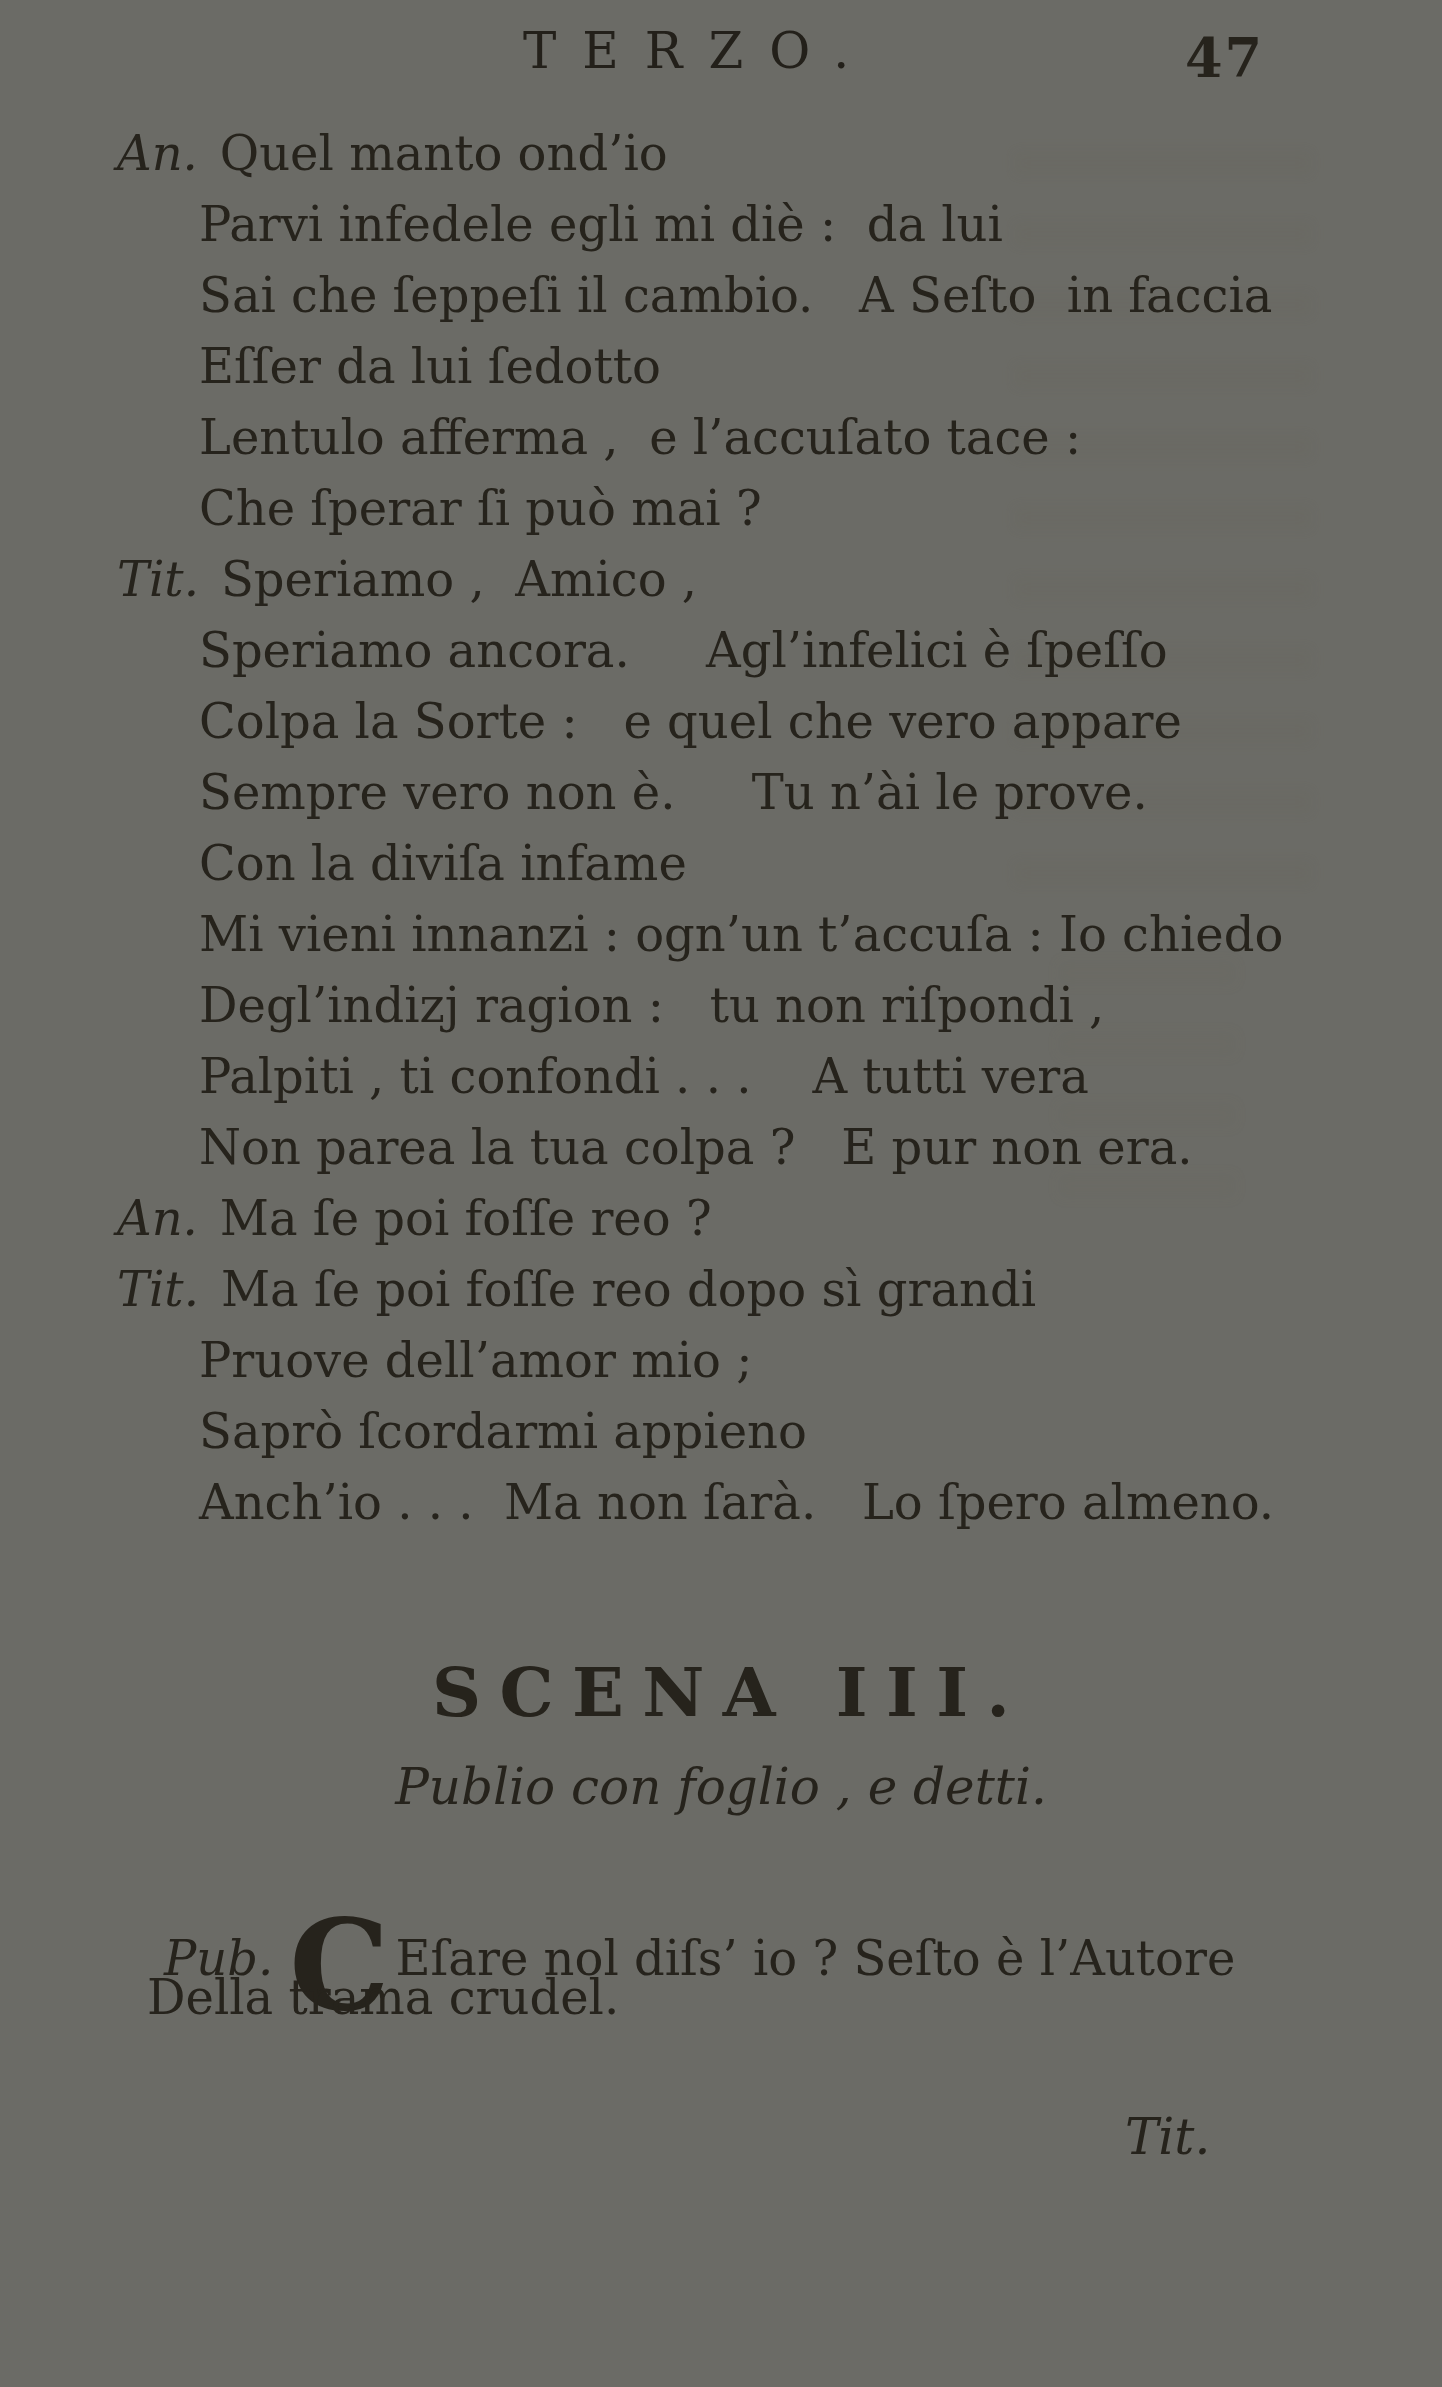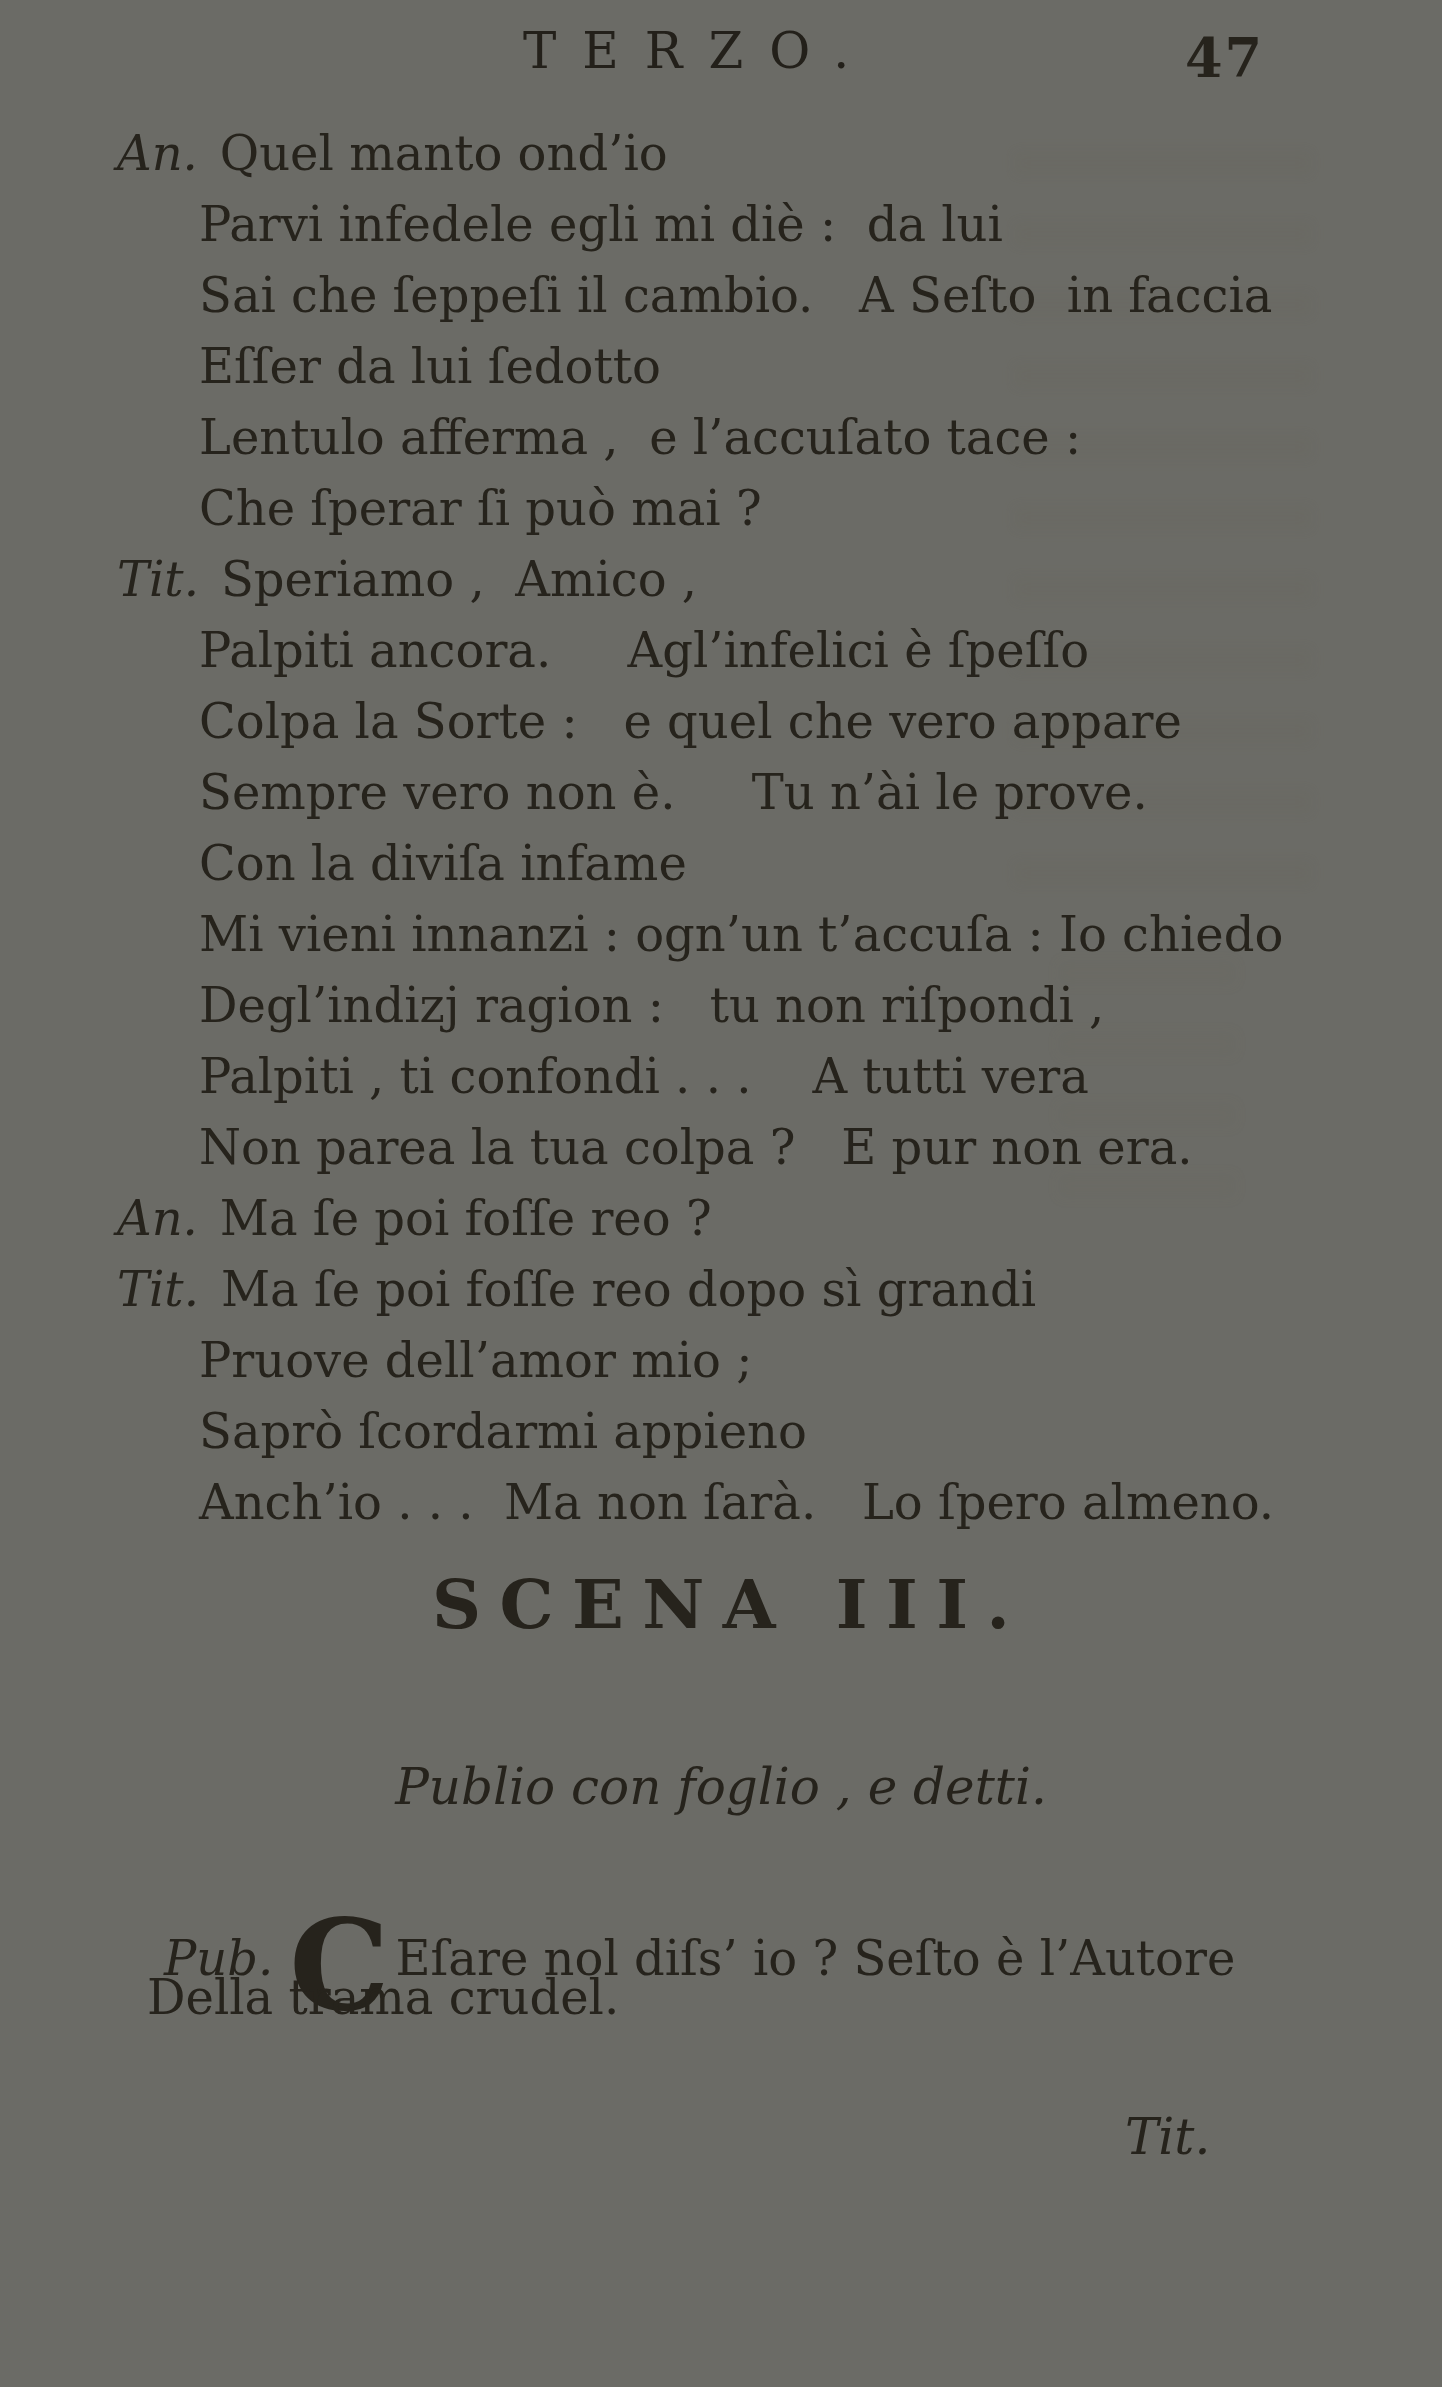--- a/index.html
+++ b/index.html
@@ -47,21 +47,21 @@
     white-space:pre-wrap;
   }
   .speaker{
     font-style:italic;
     margin-left:-82px;
     padding-right:22px;
     white-space:pre;
   }
 
   .scena-heading{
-    position:absolute;left:0;top:1564px;width:100%;
+    position:absolute;left:0;top:1652px;width:100%;
     text-align:center;
     font-size:68px;font-weight:bold;letter-spacing:.27em;
     text-indent:.27em;
   }
   .scene-direction{
     position:absolute;left:0;top:1758px;width:100%;
     text-align:center;
     font-style:italic;font-size:50px;
   }
 
@@ -108,21 +108,21 @@
   <div class="page-number">47</div>
 
   <div class="body-text">
       <div class="line"><span class="speaker">An.</span><span class="txt">Quel manto ond’io</span></div>
       <div class="line"><span class="txt">Parvi infedele egli mi diè :  da lui</span></div>
       <div class="line"><span class="txt">Sai che ſeppeſi il cambio.   A Seſto  in faccia</span></div>
       <div class="line"><span class="txt">Eſſer da lui ſedotto</span></div>
       <div class="line"><span class="txt">Lentulo afferma ,  e l’accuſato tace :</span></div>
       <div class="line"><span class="txt">Che ſperar ſi può mai ?</span></div>
       <div class="line"><span class="speaker">Tit.</span><span class="txt">Speriamo ,  Amico ,</span></div>
-      <div class="line"><span class="txt">Palpiti ancora.     Agl’infelici è ſpeſſo</span></div>
+      <div class="line"><span class="txt">Speriamo ancora.     Agl’infelici è ſpeſſo</span></div>
       <div class="line"><span class="txt">Colpa la Sorte :   e quel che vero appare</span></div>
       <div class="line"><span class="txt">Sempre vero non è.     Tu n’ài le prove.</span></div>
       <div class="line"><span class="txt">Con la diviſa infame</span></div>
       <div class="line"><span class="txt">Mi vieni innanzi : ogn’un t’accuſa : Io chiedo</span></div>
       <div class="line"><span class="txt">Degl’indizj ragion :   tu non riſpondi ,</span></div>
       <div class="line"><span class="txt">Palpiti , ti confondi . . .    A tutti vera</span></div>
       <div class="line"><span class="txt">Non parea la tua colpa ?   E pur non era.</span></div>
       <div class="line"><span class="speaker">An.</span><span class="txt">Ma ſe poi foſſe reo ?</span></div>
       <div class="line"><span class="speaker">Tit.</span><span class="txt">Ma ſe poi foſſe reo dopo sì grandi</span></div>
       <div class="line"><span class="txt">Pruove dell’amor mio ;</span></div>

